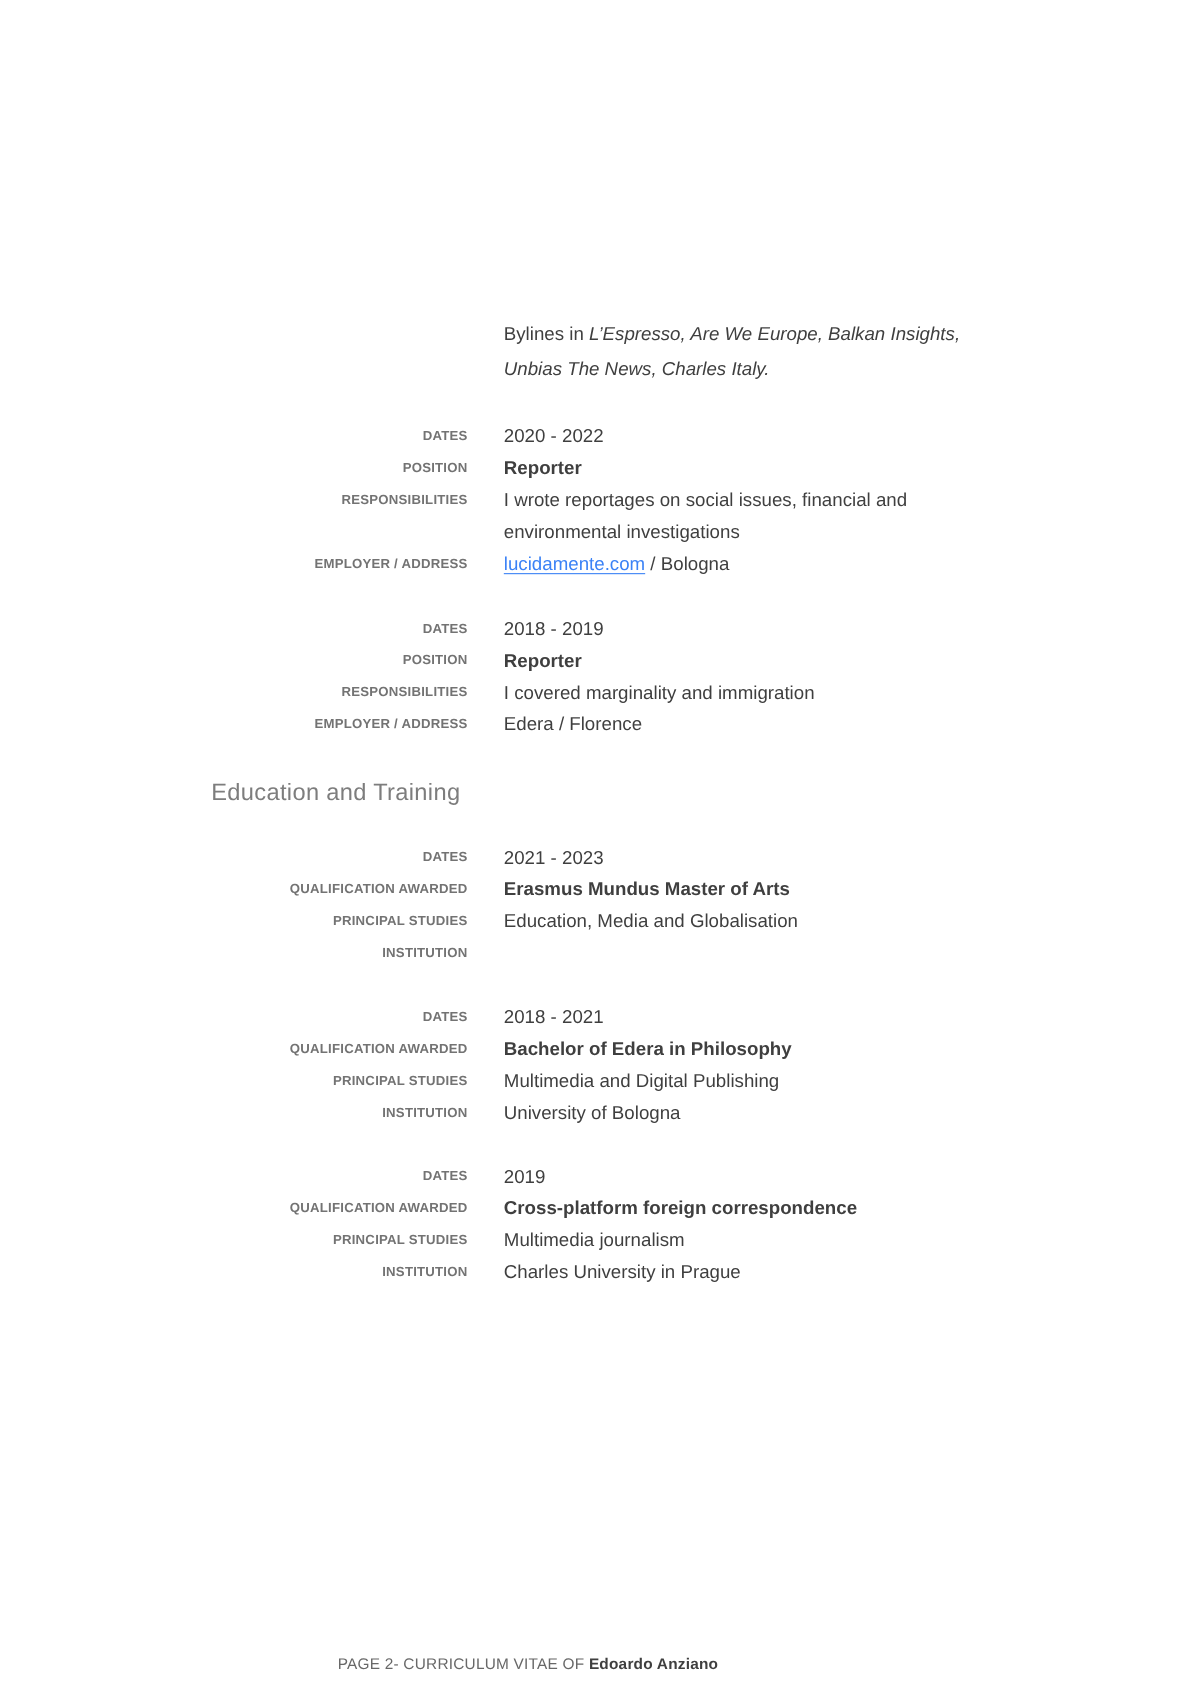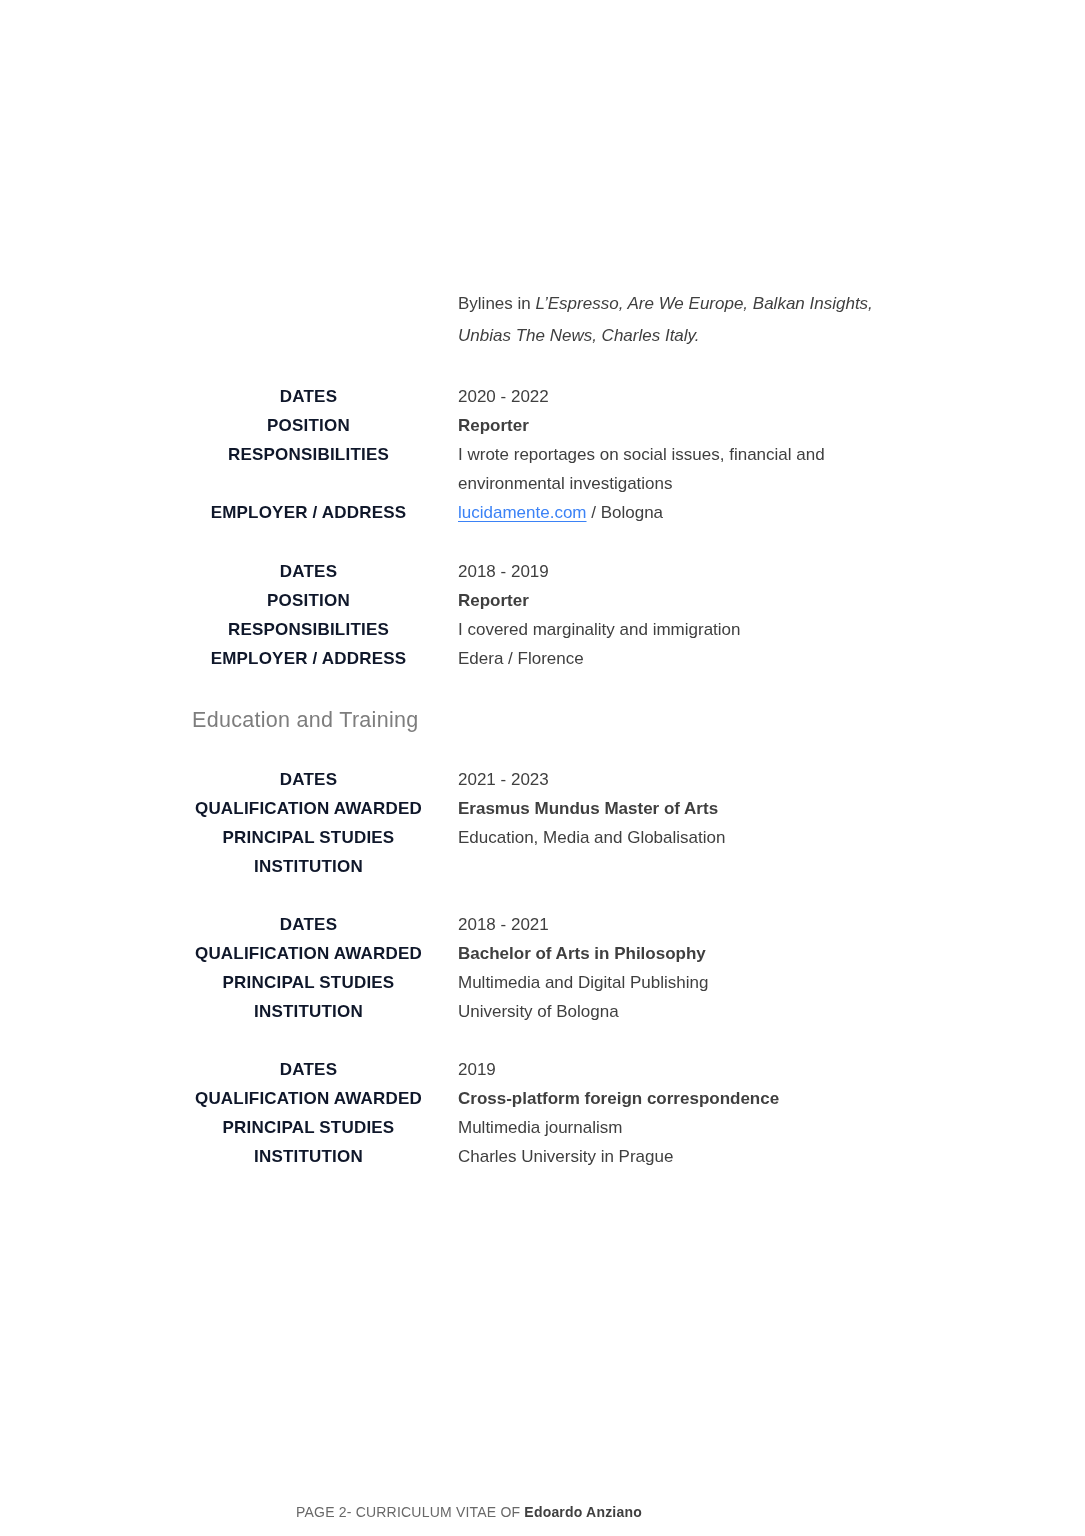--- a/index.html
+++ b/index.html
@@ -21,25 +21,25 @@
     width: 740px;
   }
   .row {
     display: grid;
     grid-template-columns: 233px 450px;
     column-gap: 33px;
     font-size: 17px;
     line-height: 29px;
   }
   .label {
-    text-align: center;
+    text-align: right;
     font-weight: bold;
-    font-size: 17px;
+    font-size: 12px;
     letter-spacing: 0.2px;
-    color: #0f172a;
+    color: #737373;
     align-self: start;
     line-height: 29px;
   }
   .value { color: #3f3f3f; white-space: nowrap; }
   .value .line { white-space: nowrap; }
   .bold { font-weight: bold; }
   .entry { margin-top: 30px; }
   .entry-tight { margin-top: 29px; }
   .bylines-block .line { line-height: 32px; white-space: nowrap; }
   .section-heading {
@@ -52,21 +52,21 @@
   }
   .doc-link {
     color: #3b82f6;
     text-decoration: underline;
     text-underline-offset: 3px;
     cursor: pointer;
   }
   .footer {
     position: absolute;
     top: 1498px;
-    left: 296px;
+    left: 307px;
     font-size: 14px;
     line-height: 29px;
     color: #686868;
     letter-spacing: 0.2px;
     white-space: nowrap;
   }
   .footer .footer-name { color: #3f3f3f; font-weight: bold; }
   em { font-style: italic; }
 </style>
 </head>
@@ -144,21 +144,21 @@
       </div>
     </section>
 
     <section class="entry entry-tight">
       <div class="row">
         <div class="label">DATES</div>
         <div class="value">2018 - 2021</div>
       </div>
       <div class="row">
         <div class="label">QUALIFICATION AWARDED</div>
-        <div class="value bold">Bachelor of Arts in Philosophy</div>
+        <div class="value bold">Bachelor of Edera in Philosophy</div>
       </div>
       <div class="row">
         <div class="label">PRINCIPAL STUDIES</div>
         <div class="value">Multimedia and Digital Publishing</div>
       </div>
       <div class="row">
         <div class="label">INSTITUTION</div>
         <div class="value">University of Bologna</div>
       </div>
     </section>

